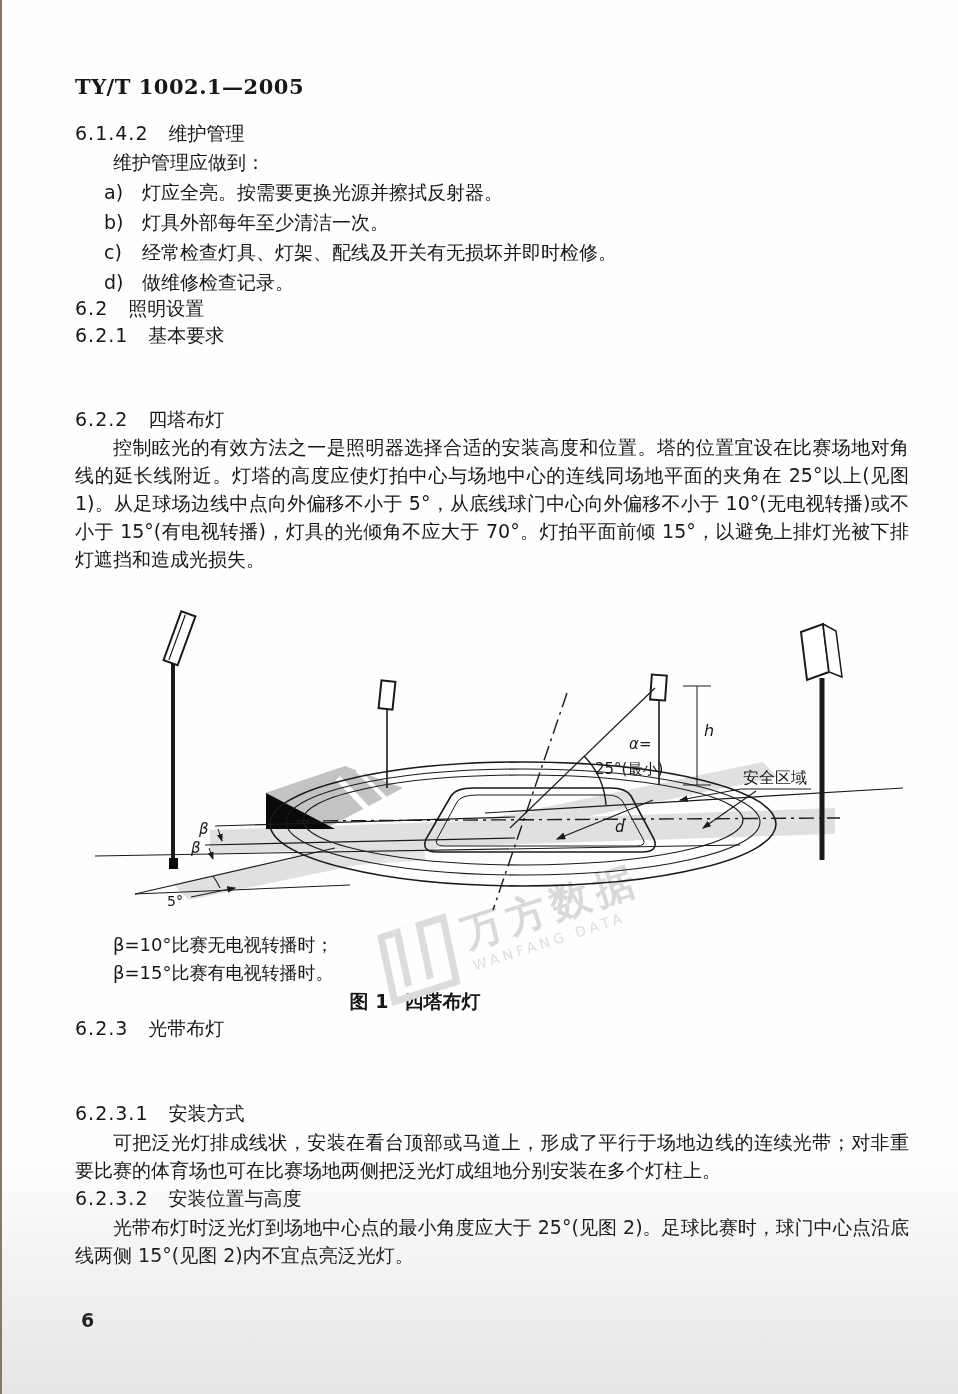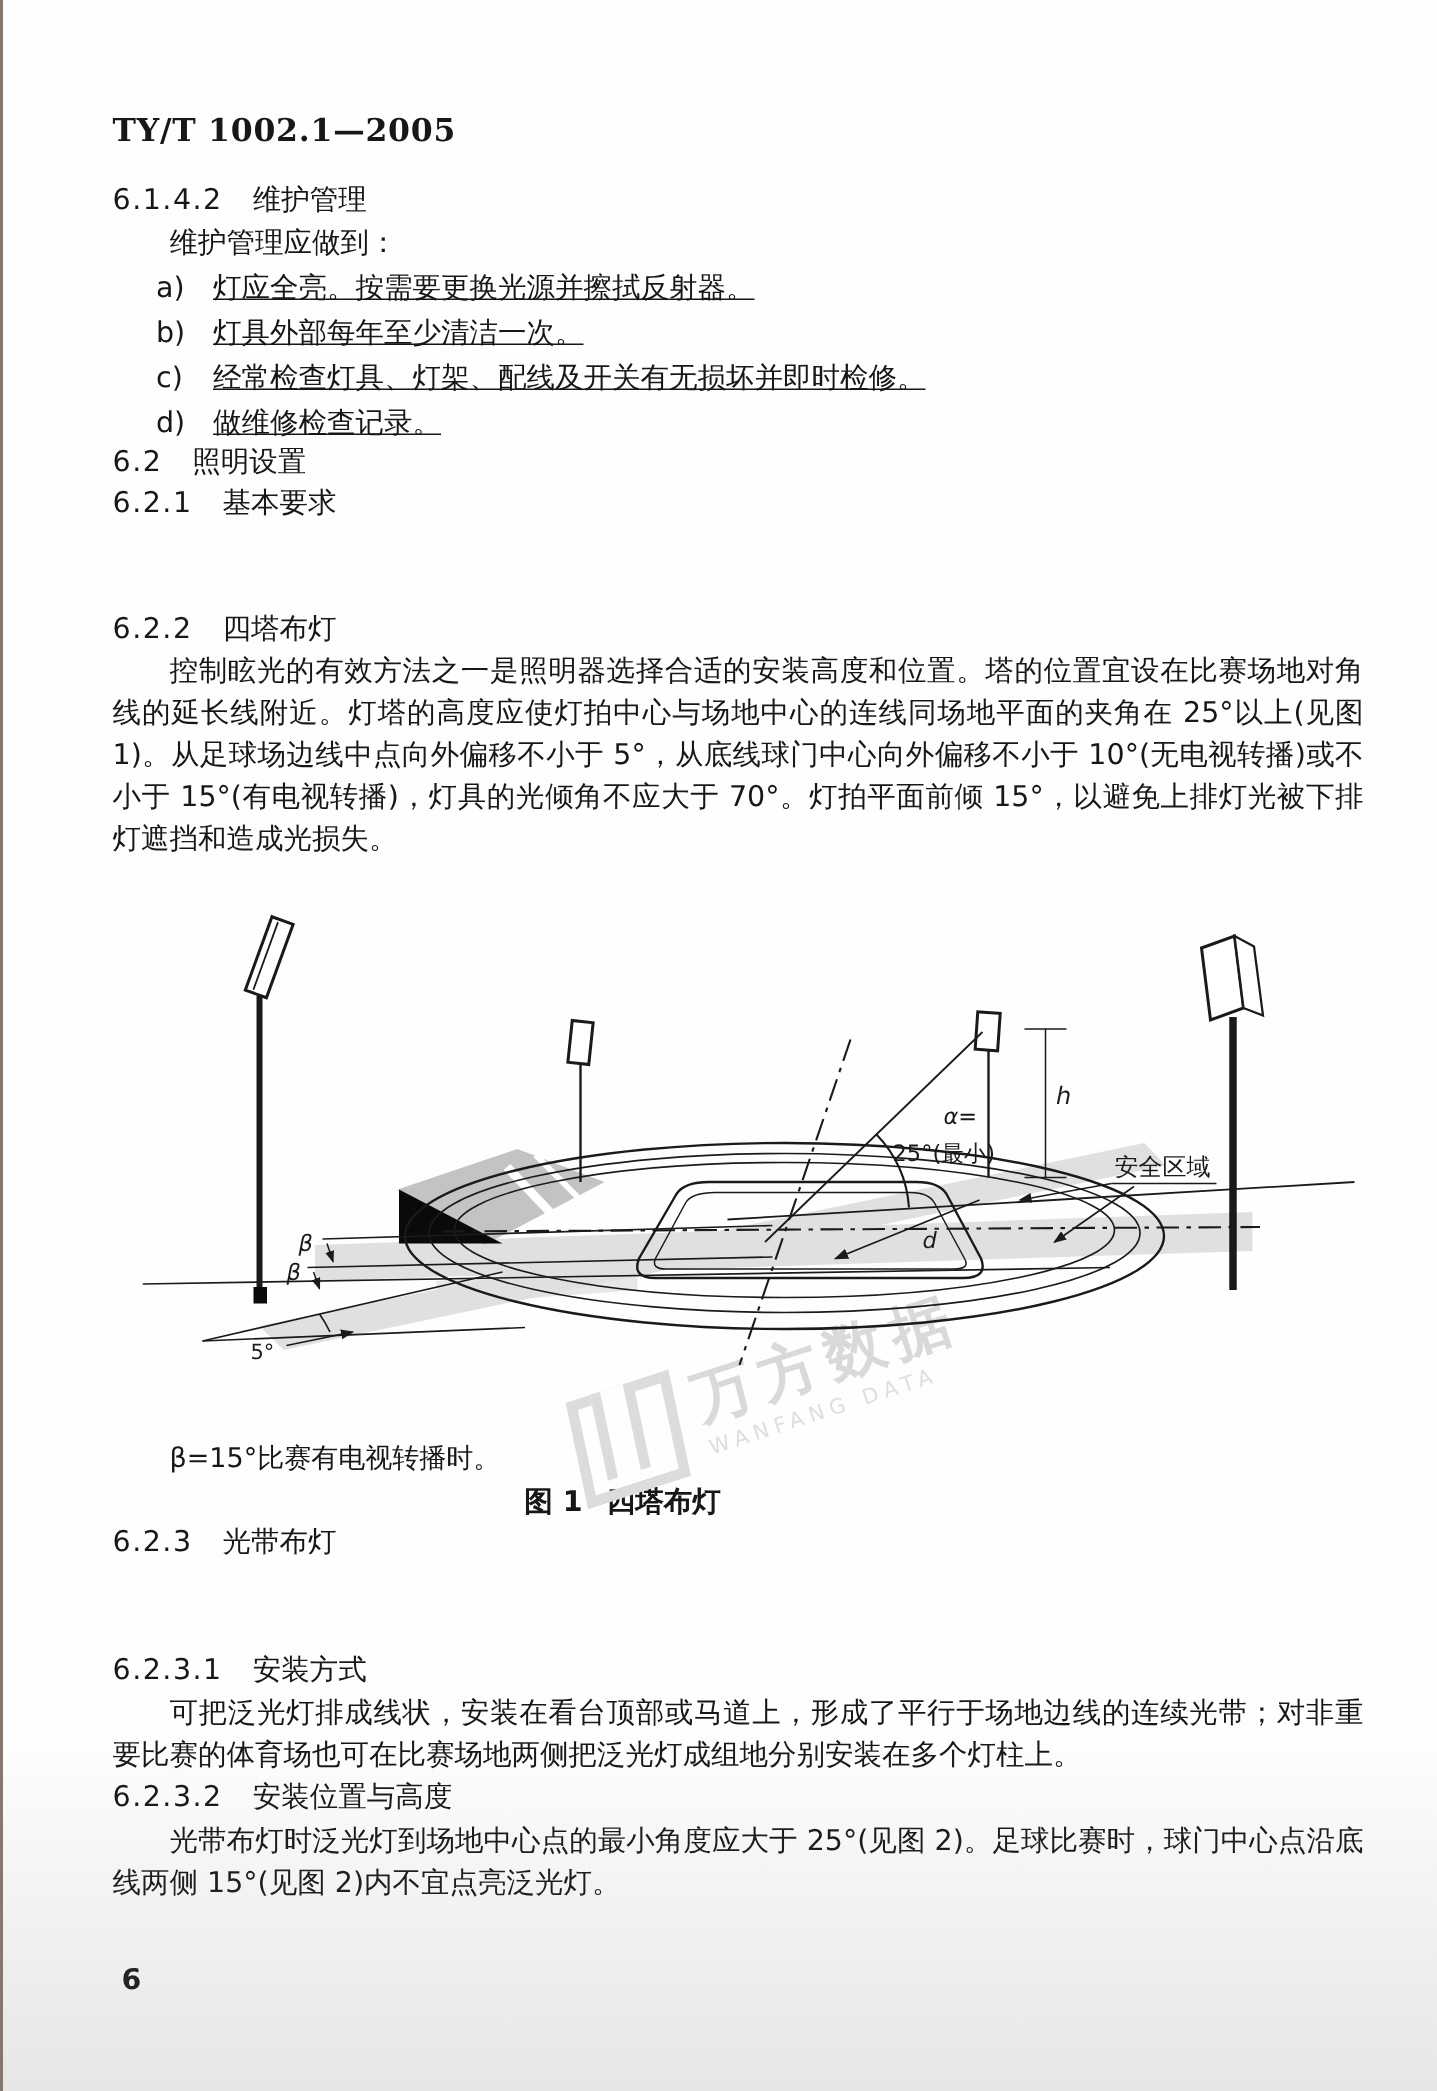--- a/index.html
+++ b/index.html
@@ -16,21 +16,21 @@
   .bottom-shade{position:absolute;left:0;bottom:0;width:100%;height:240px;
     background:linear-gradient(180deg, rgba(120,120,120,0) 0%, rgba(120,120,120,.18) 100%);
     pointer-events:none;}
   .abs{position:absolute;}
   .std-no{left:75px;top:74px;font-size:21px;font-weight:bold;letter-spacing:.5px;font-family:"DejaVu Serif",serif;}
   .h{font-size:19px;font-weight:normal;line-height:28px;white-space:nowrap;}
   .h .num{margin-right:20px;letter-spacing:1px;}
   .body-text{font-size:19px;line-height:28px;}
   .para{left:75px;width:834px;text-align:justify;text-indent:2em;word-break:break-all;}
   .lead{left:113px;}
-  .li{left:104px;text-decoration:underline;}
+  .li{left:104px;}
   .li .marker{display:inline-block;width:38px;}
   .note{left:113px;font-size:18px;line-height:28px;}
   .caption{left:75px;width:680px;text-align:center;font-size:19px;font-weight:bold;line-height:28px;}
   .caption .cnum{margin-right:16px;}
   .pageno{left:81px;top:1306px;font-size:19px;font-weight:bold;line-height:28px;}
   .fig{left:95px;top:598px;width:850px;height:340px;z-index:2;}
   .fig svg{display:block;}
   
   .wm{left:378px;top:893px;z-index:1;transform:rotate(-18deg);display:flex;align-items:center;gap:14px;
       color:#d9d9d9;pointer-events:none;}
@@ -184,20 +184,21 @@
         <line x1="646" y1="191" x2="716" y2="191"></line>
       </g>
       <text x="648" y="185" font-size="16" fill="#1a1a1a" stroke="none">安全区域</text>
 
       <text x="104" y="236" font-size="15" font-style="italic" fill="#1a1a1a" stroke="none">β</text>
       <text x="96" y="255" font-size="15" font-style="italic" fill="#1a1a1a" stroke="none">β</text>
       <text x="72" y="308" font-size="14" fill="#1a1a1a" stroke="none">5°</text>
     </svg>
   </div>
 
+  <div class="abs note" style="top:931px;">β=10°比赛无电视转播时；</div>
   <div class="abs note" style="top:959px;">β=15°比赛有电视转播时。</div>
   <div class="abs caption" style="top:987px;">
     <span class="cnum">图 1</span><span>四塔布灯</span>
   </div>
 
   <div class="abs h" style="left:75px;top:1014px;">
     <span class="num">6.2.3</span><span>光带布灯</span>
   </div>
 
   <div class="abs h" style="left:75px;top:1099px;">

